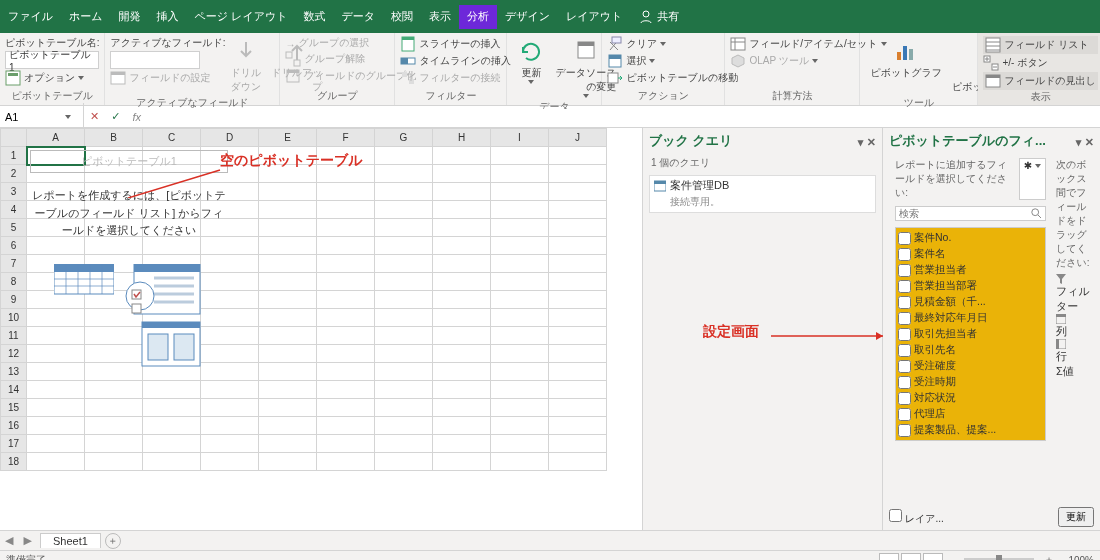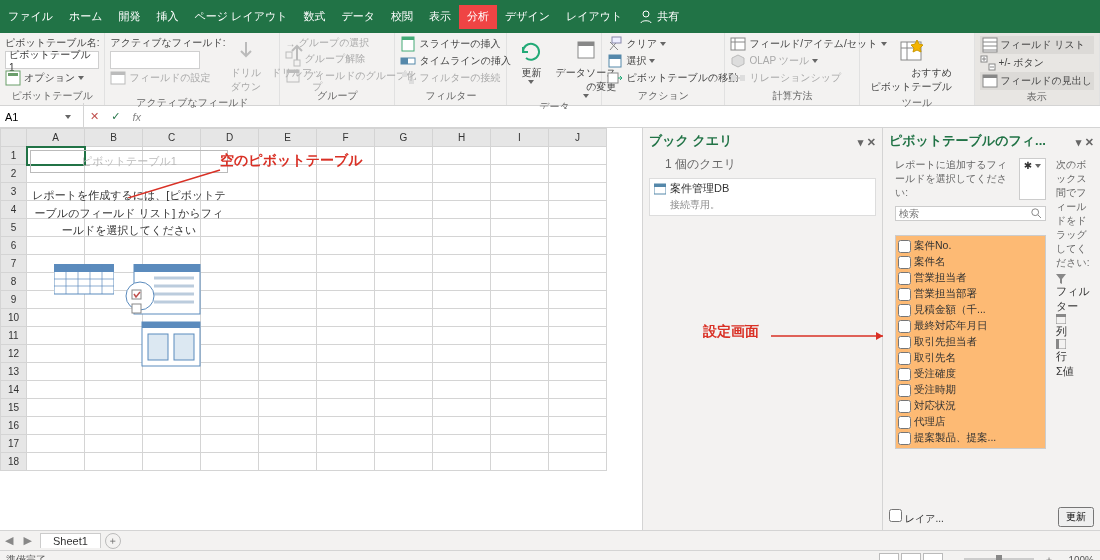--- a/index.html
+++ b/index.html
@@ -1,21 +1,21 @@
 <!DOCTYPE html>
 <html><head>
 <meta charset="utf-8">
 <style>
 * { box-sizing: border-box; margin: 0; padding: 0; font-family: "Meiryo UI", "Yu Gothic UI", sans-serif; }
 body { width: 1100px; height: 560px; overflow: hidden; background: #fff; font-size: 11px; color: #333; }
 
 
 .menubar { background: #217346; color: #fff; display: flex; align-items: center; height: 33px; }
 .menubar .menu { padding: 0 8px; height: 24px; display: flex; align-items: center; cursor: pointer; }
-.menubar .menu.active { background: #ef4444; }
+.menubar .menu.active { background: #6d28d9; }
 .menubar .tellme { flex: 1; display: flex; align-items: center; padding-left: 8px; color: #b7d9c7; }
 .menubar .right { display: flex; align-items: center; }
 .bulb { width: 10px; height: 10px; border: 1px solid #b7d9c7; border-radius: 50%; margin-right: 4px; position: relative; }
 .bulb:after { content:""; position:absolute; bottom:-2px; left:2px; width:4px; height:2px; background:#b7d9c7; }
 
 
 .ribbon { background: #f3f2f1; border-bottom: 1px solid #d4d4d4; height: 73px; display: flex; }
 .rgroup { border-right: 1px solid #e1e1e1; display: flex; flex-direction: column; }
 .rbody { flex: 1; display: flex; align-items: flex-start; padding: 3px 5px 0; }
 .rlabel { text-align: center; font-size: 10px; color: #666; padding-bottom: 2px; }
@@ -55,33 +55,33 @@
 .phimg { margin-top: 24px; display: flex; justify-content: center; gap: 10px; }
 
 
 .annot { position: absolute; color: #d93025; font-size: 14px; font-weight: 600; pointer-events: none; }
 .red-line { stroke: #d93025; stroke-width: 1.5; }
 
 
 .pane { background: #f3f2f1; border-left: 1px solid #d4d4d4; display: flex; flex-direction: column; }
 .pane-hdr { display: flex; align-items: center; justify-content: space-between; padding: 4px 6px; color: #217346; font-size: 13px; font-weight: bold; }
 .pane-hdr .ctl { color: #666; font-size: 11px; cursor: pointer; }
-.pane-sub { font-size: 12px; color: #666; padding: 2px 22px; }
+.pane-sub { font-size: 10px; color: #666; padding: 2px 8px; }
 .query-item { background: #fff; border: 1px solid #ddd; margin: 3px 6px; }
 .query-item .qname { display: flex; align-items: center; gap: 4px; padding: 2px 4px; font-size: 11px; }
 .query-item .qdesc { padding: 0 4px 3px 20px; font-size: 10px; color: #888; }
 .tblico { width: 12px; height: 12px; }
 
 .pf-pane { width: 218px; }
 .pf-top { display: flex; gap: 4px; padding: 4px 6px; }
 .pf-top .left { flex: 1; font-size: 10px; color: #666; }
 .pf-gear { border: 1px solid #ccc; background: #fff; padding: 1px 4px; font-size: 10px; cursor: pointer; }
 .pf-search { margin: 2px 6px; background: #fff; border: 1px solid #ccc; display: flex; align-items: center; padding: 1px 3px; }
 .pf-search input { flex: 1; border: none; outline: none; font-size: 10px; }
-.pf-fields { margin: 12px 6px; background: #fdba74; border: 1px solid #ccc; padding: 2px; height: 214px; overflow: hidden; }
+.pf-fields { margin: 4px 6px; background: #eab308; border: 1px solid #ccc; padding: 2px; height: 214px; overflow: hidden; }
 .pf-fields label { display: flex; align-items: center; gap: 3px; font-size: 10.5px; padding: 1px 0; }
 .pf-other { font-size: 10.5px; color: #555; padding: 1px 0; }
 .pf-foot { display: flex; align-items: center; justify-content: space-between; padding: 3px 6px; font-size: 10px; }
 .pf-foot button { font-size: 10px; padding: 1px 6px; }
 
 .two-col { display: flex; flex: 1; gap: 4px; padding: 0 6px; }
 .two-col > div { flex: 1; display: flex; flex-direction: column; }
 
 .rightcol { width: 100px; display: flex; flex-direction: column; }
 
@@ -302,35 +302,35 @@
         <span>フィールド/アイテム/セット</span>
             <span class="tri"></span>
       </div>
       <div class="rline disabled">
         <svg class="ico" viewBox="0 0 16 16">
               <path d="M2 5l6-3 6 3v6l-6 3-6-3z" fill="#ddd" stroke="#bbb"></path>
             </svg>
         <span>OLAP ツール</span>
             <span class="tri"></span>
       </div>
-      <div class="rline disabled">
-        <svg class="ico" viewBox="0 0 16 16">
-              <rect x="1" y="5" width="5" height="6" fill="#ddd"></rect>
-              <rect x="10" y="5" width="5" height="6" fill="#ddd"></rect>
-              <path d="M6 8h4" stroke="#bbb"></path>
-            </svg>
-        <span>リレーションシップ</span>
-      </div>
     </div>
       </div>
     <div class="rlabel">計算方法</div>
   </div>
 
   <div class="rgroup" style="width:118px">
     <div class="rbody">
+      <div class="rbtn">
+        <svg class="ico-lg" viewBox="0 0 28 28">
+            <rect x="5" y="14" width="4" height="8" fill="#d97f2e"></rect>
+            <rect x="11" y="8" width="4" height="14" fill="#3a78b5"></rect>
+            <rect x="17" y="11" width="4" height="11" fill="#8aa"></rect>
+          </svg>
+        <span>ピボットグラフ</span>
+      </div>
       <div class="rbtn">
         <svg class="ico-lg" viewBox="0 0 28 28">
             <rect x="4" y="4" width="20" height="18" fill="#fff" stroke="#888"></rect>
             <path d="M4 10h20M10 4v18" stroke="#888"></path>
             <path d="M20 2l2 4 4 1-3 3 1 4-4-2-4 2 1-4-3-3 4-1z" fill="#f4b400" stroke="#c90"></path>
           </svg>
         <span style="white-space:pre">おすすめ
 ピボットテーブル</span>
       </div>
     </div>

